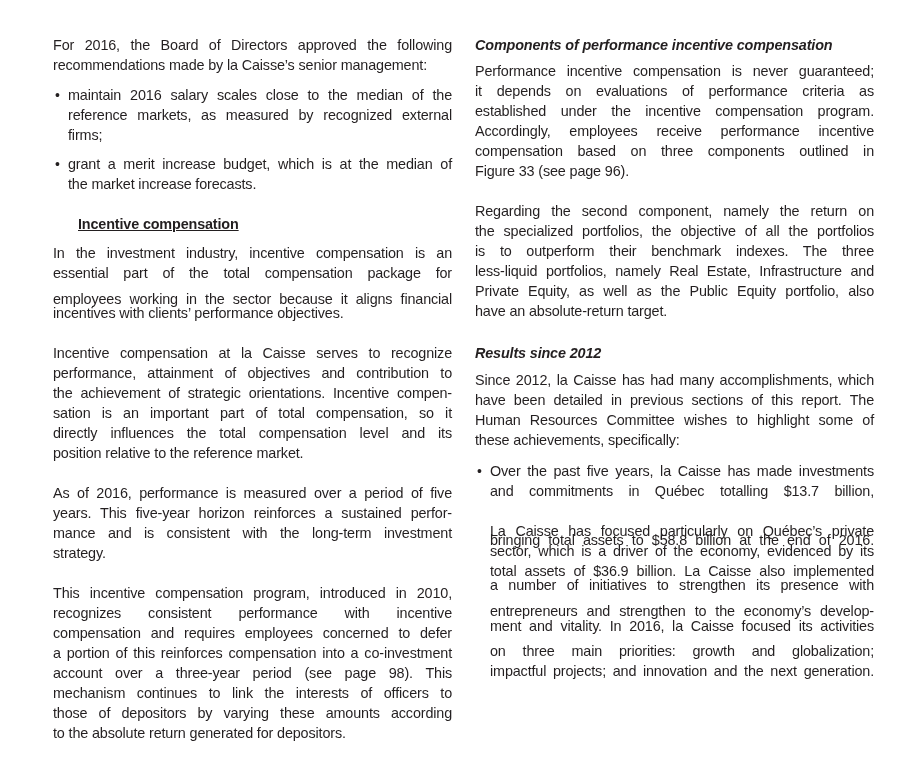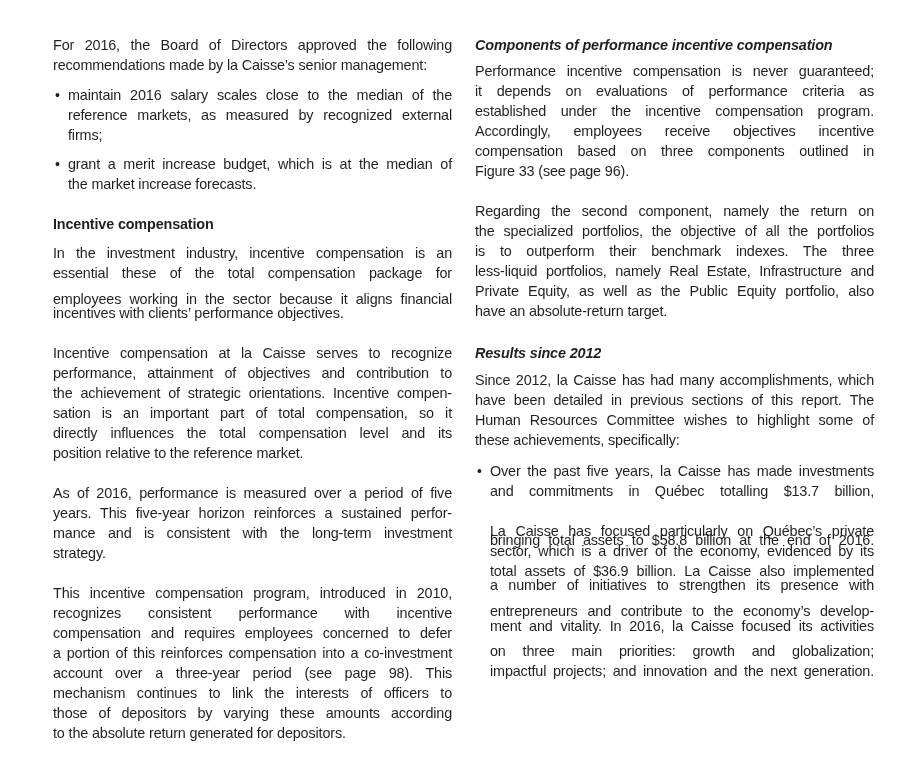--- a/index.html
+++ b/index.html
@@ -6,21 +6,21 @@
   body { width:904px; height:772px; position:relative; overflow:hidden;
          font-family:"Liberation Sans", sans-serif; color:#231f20; }
   .col { position:absolute; top:0; }
   .col.left { left:53px; width:399px; }
   .col.right { left:475px; width:399px; }
   .ln { position:absolute; left:0; width:100%; font-size:14.4px; line-height:20px; height:20px;
         white-space:nowrap; text-align:justify; text-align-last:justify; letter-spacing:-0.15px; }
   .ln.last { text-align-last:left; }
   .ind { left:15px; width:calc(100% - 15px); }
   .bullet { position:absolute; left:2px; font-size:14px; line-height:20px; }
-  .h-under { font-weight:bold; text-align-last:left; }
+  .h-under { font-weight:bold; text-decoration:underline; text-align-last:left;margin-left:25px; }
   .h-ital { font-weight:bold; font-style:italic; text-align-last:left; }
 </style>
 </head>
 <body>
 
 <div class="col left">
 
   <span class="ln" style="top:35px">For 2016, the Board of Directors approved the following</span>
   <span class="ln last" style="top:55px">recommendations made by la Caisse’s senior management:</span>
 
@@ -29,21 +29,21 @@
   <span class="ln ind" style="top:105px">reference markets, as measured by recognized external</span>
   <span class="ln ind last" style="top:125px">firms;</span>
 
   <span class="bullet" style="top:154px">•</span>
   <span class="ln ind" style="top:154px">grant a merit increase budget, which is at the median of</span>
   <span class="ln ind last" style="top:174px">the market increase forecasts.</span>
 
   <span class="ln h-under" style="top:214px">Incentive compensation</span>
 
   <span class="ln" style="top:243px">In the investment industry, incentive compensation is an</span>
-  <span class="ln" style="top:263px">essential these of the total compensation package for</span>
+  <span class="ln" style="top:263px">essential part of the total compensation package for</span>
   <span class="ln" style="top:289px">employees working in the sector because it aligns financial</span>
   <span class="ln last" style="top:303px">incentives with clients’ performance objectives.</span>
 
   <span class="ln" style="top:343px">Incentive compensation at la Caisse serves to recognize</span>
   <span class="ln" style="top:363px">performance, attainment of objectives and contribution to</span>
   <span class="ln" style="top:383px">the achievement of strategic orientations. Incentive compen-</span>
   <span class="ln" style="top:403px">sation is an important part of total compensation, so it</span>
   <span class="ln" style="top:423px">directly influences the total compensation level and its</span>
   <span class="ln last" style="top:443px">position relative to the reference market.</span>
 
@@ -61,21 +61,21 @@
   <span class="ln" style="top:703px">those of depositors by varying these amounts according</span>
   <span class="ln last" style="top:723px">to the absolute return generated for depositors.</span>
 </div>
 
 <div class="col right">
   <span class="ln h-ital" style="top:35px">Components of performance incentive compensation</span>
 
   <span class="ln" style="top:61px">Performance incentive compensation is never guaranteed;</span>
   <span class="ln" style="top:81px">it depends on evaluations of performance criteria as</span>
   <span class="ln" style="top:101px">established under the incentive compensation program.</span>
-  <span class="ln" style="top:121px">Accordingly, employees receive objectives incentive</span>
+  <span class="ln" style="top:121px">Accordingly, employees receive performance incentive</span>
   <span class="ln" style="top:141px">compensation based on three components outlined in</span>
   <span class="ln last" style="top:161px">Figure 33 (see page 96).</span>
 
   <span class="ln" style="top:201px">Regarding the second component, namely the return on</span>
   <span class="ln" style="top:221px">the specialized portfolios, the objective of all the portfolios</span>
   <span class="ln" style="top:241px">is to outperform their benchmark indexes. The three</span>
   <span class="ln" style="top:261px">less-liquid portfolios, namely Real Estate, Infrastructure and</span>
   <span class="ln" style="top:281px">Private Equity, as well as the Public Equity portfolio, also</span>
   <span class="ln last" style="top:301px">have an absolute-return target.</span>
 
@@ -87,17 +87,17 @@
   <span class="ln last" style="top:430px">these achievements, specifically:</span>
 
   <span class="bullet" style="top:461px">•</span>
   <span class="ln ind" style="top:461px">Over the past five years, la Caisse has made investments</span>
   <span class="ln ind" style="top:481px">and commitments in Québec totalling $13.7 billion,</span>
   <span class="ln ind" style="top:530px">bringing total assets to $58.8 billion at the end of 2016.</span>
   <span class="ln ind" style="top:521px">La Caisse has focused particularly on Québec’s private</span>
   <span class="ln ind" style="top:541px">sector, which is a driver of the economy, evidenced by its</span>
   <span class="ln ind" style="top:561px">total assets of $36.9 billion. La Caisse also implemented</span>
   <span class="ln ind" style="top:575px">a number of initiatives to strengthen its presence with</span>
-  <span class="ln ind" style="top:601px">entrepreneurs and contribute to the economy’s develop-</span>
+  <span class="ln ind" style="top:601px">entrepreneurs and strengthen to the economy’s develop-</span>
   <span class="ln ind" style="top:616px">ment and vitality. In 2016, la Caisse focused its activities</span>
   <span class="ln ind" style="top:641px">on three main priorities: growth and globalization;</span>
   <span class="ln ind" style="top:661px">impactful projects; and innovation and the next generation.</span>
 </div>
 
 </body></html>

